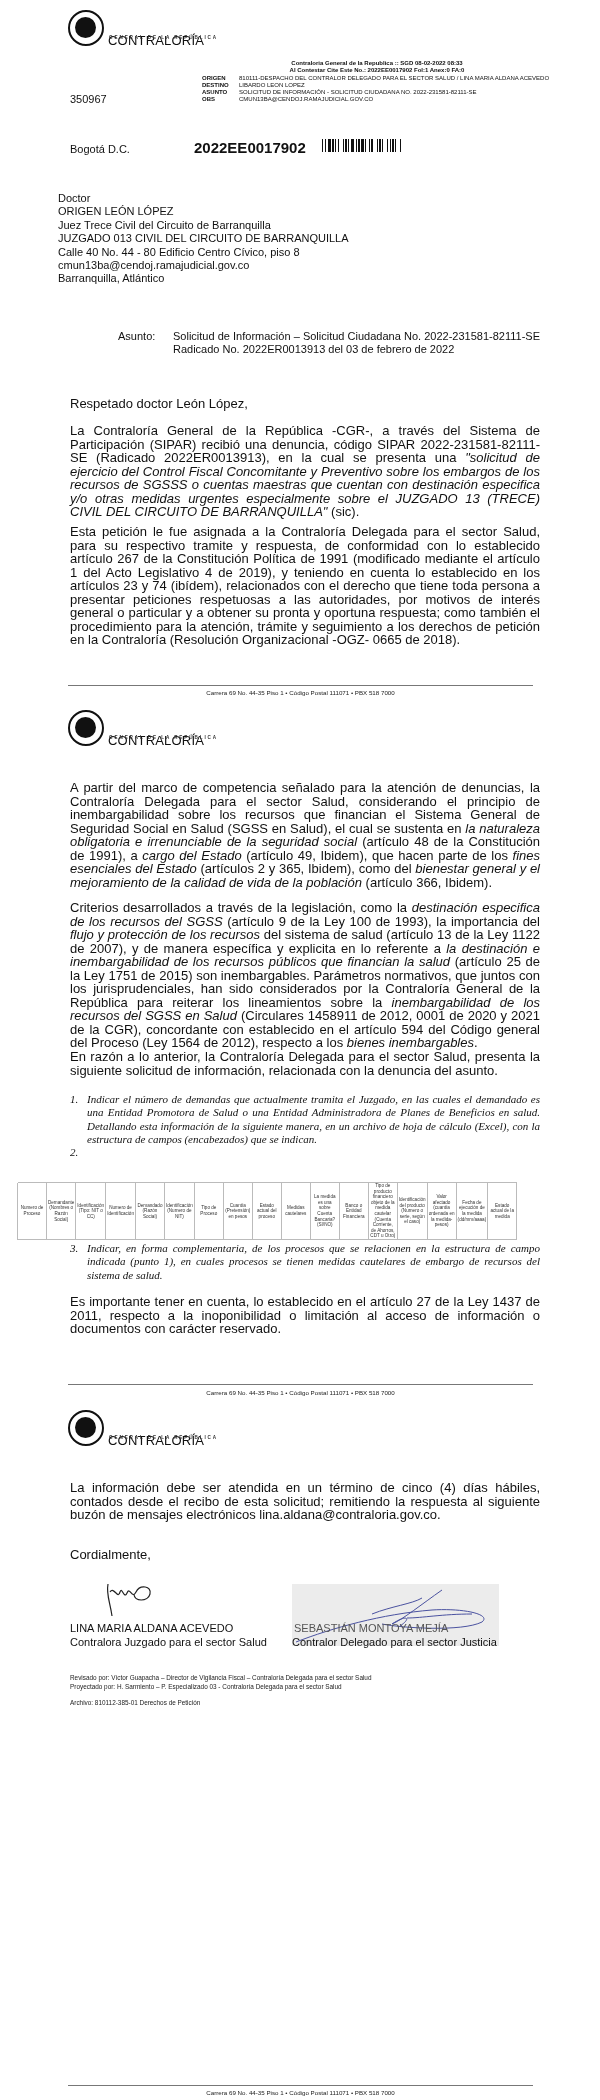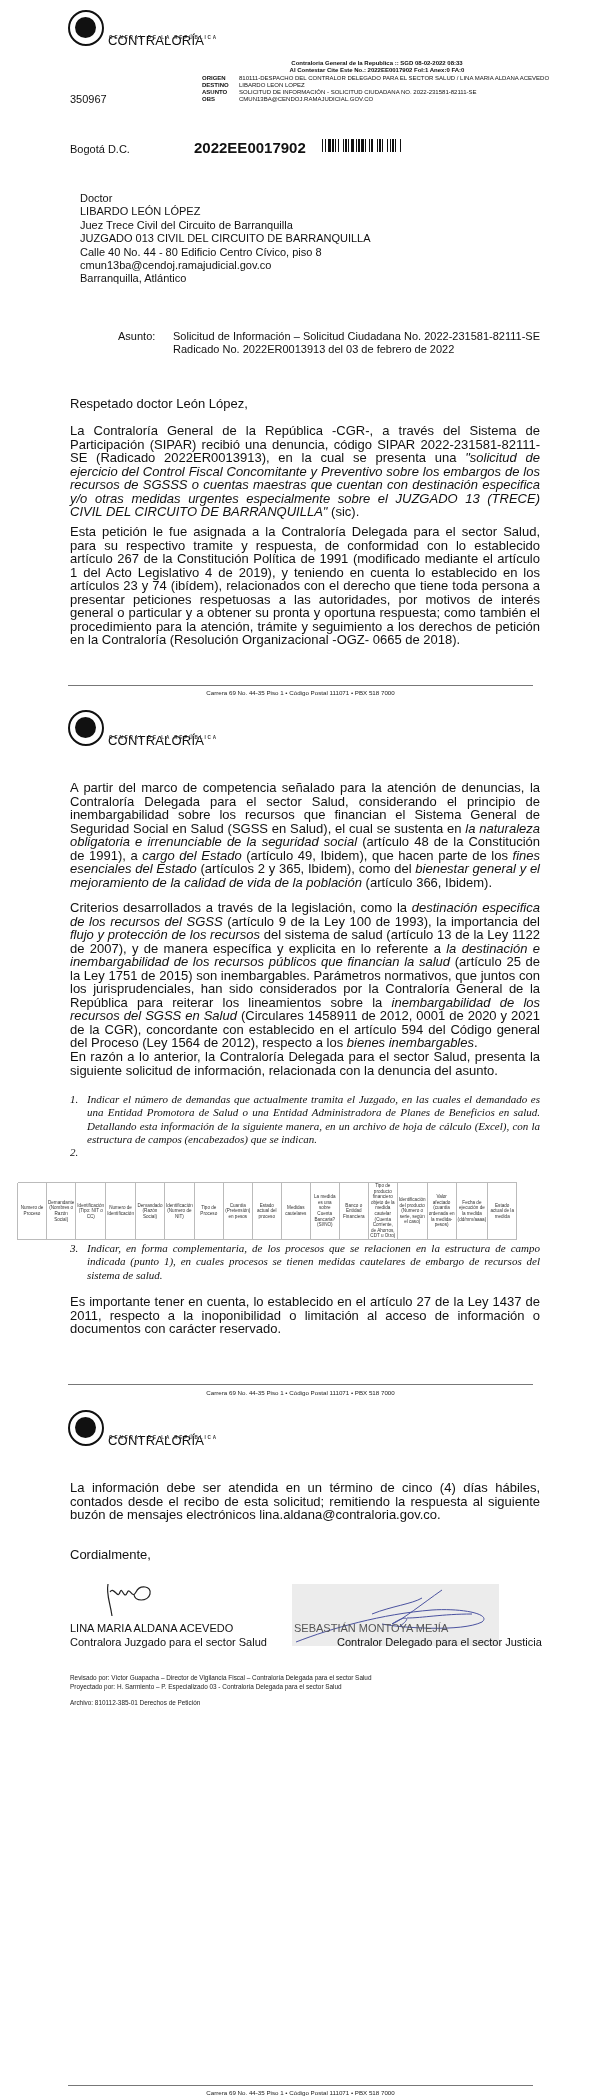--- a/index.html
+++ b/index.html
@@ -18,21 +18,21 @@
   .stamp .center { text-align:center; font-weight:bold; padding-left:0px; }
   .stamp .row { display:flex; }
   .stamp .k { width:37px; font-weight:bold; flex-shrink:0; }
   .stamp .v { flex:1; }
   .code810 { left:70px; top:93px; font-size:11px; }
   .city { left:70px; top:143px; font-size:11px; }
   .radicado { left:194px; top:139px; font-size:15px; font-weight:bold; }
   .barcode { position:absolute; left:322px; top:139px; width:150px; height:13px; display:flex; gap:0; }
   .barcode span { display:block; height:13px; background:#111; }
 
-  .addr { left:80px; top:192px; font-size:11px; line-height:13.4px; }
+  .addr { left:58px; top:192px; font-size:11px; line-height:13.4px; }
   .asunto { left:70px; top:330px; font-size:11px; line-height:13.4px; width:470px; display:flex; }
   .asunto .lbl { width:55px; flex-shrink:0;margin-left:48px; }
   .para { position:absolute; left:70px; width:470px; font-size:13px; line-height:13.5px; text-align:justify; }
   .para i { font-style:italic; }
   .ser { font-family:"Liberation Serif", serif; font-style:italic; font-size:11px; line-height:13.4px; }
   .list { position:absolute; left:70px; width:470px; text-align:justify; }
   .list .num { position:absolute; left:0; }
   .list .txt { margin-left:17px; }
 
   .footer-line { position:absolute; left:68px; width:465px; height:1px; background:#777; }
@@ -126,21 +126,21 @@
     <span style="width: 2px;"></span>
     <span style="width: 1.2px; background: transparent;"></span>
     <span style="width: 1px;"></span>
     <span style="width: 3.6px; background: transparent;"></span>
     <span style="width: 1px;"></span>
     <span style="width: 2.4px; background: transparent;"></span>
   </div>
 
 <div class="abs addr">
   <div>Doctor</div>
-  <div>LIBARDO LEÓN LÓPEZ</div>
+  <div>ORIGEN LEÓN LÓPEZ</div>
   <div>Juez Trece Civil del Circuito de Barranquilla</div>
   <div>JUZGADO 013 CIVIL DEL CIRCUITO DE BARRANQUILLA</div>
   <div>Calle 40 No. 44 - 80 Edificio Centro Cívico, piso 8</div>
   <div>cmun13ba@cendoj.ramajudicial.gov.co</div>
   <div>Barranquilla, Atlántico</div>
 </div>
 
 <div class="abs asunto">
   <span class="lbl">Asunto:</span>
   <div style="text-align:justify;flex:1;">
@@ -248,21 +248,21 @@
   <div>LINA MARIA ALDANA ACEVEDO</div>
   <div>Contralora Juzgado para el sector Salud</div>
 </div>
 
 <div class="sig2-bg"></div>
 <svg class="abs" style="left:292px;top:1584px;" width="207" height="62" viewBox="0 0 207 62">
   <path d="M4 58 C40 44 90 30 140 26 C170 24 200 30 190 38 C170 48 110 44 90 40 M150 6 C130 20 110 36 100 40 C115 30 120 34 108 42 M80 30 C100 22 120 20 130 14 M115 34 C130 34 150 30 180 30" stroke="#4a52a0" stroke-width="1" fill="none"></path>
 </svg>
 <div class="sig-block" style="left:294px;top:1622px;">
   <div style="color:#555;">SEBASTIÁN MONTOYA MEJÍA</div>
-  <div style="margin-left:-2px;padding-left:45px;">Contralor Delegado para el sector Justicia</div>
+  <div style="margin-left:-2px;">Contralor Delegado para el sector Justicia</div>
 </div>
 
 <div class="small" style="top:1673px;">
   <div>Revisado por: Víctor Guapacha – Director de Vigilancia Fiscal – Contraloría Delegada para el sector Salud</div>
   <div>Proyectado por: H. Sarmiento – P. Especializado 03 - Contraloría Delegada para el sector Salud</div>
   <div style="height:7px"></div>
   <div>Archivo: 810112-385-01 Derechos de Petición</div>
 </div>
 
 <div class="footer-line" style="top:2085px;"></div>

